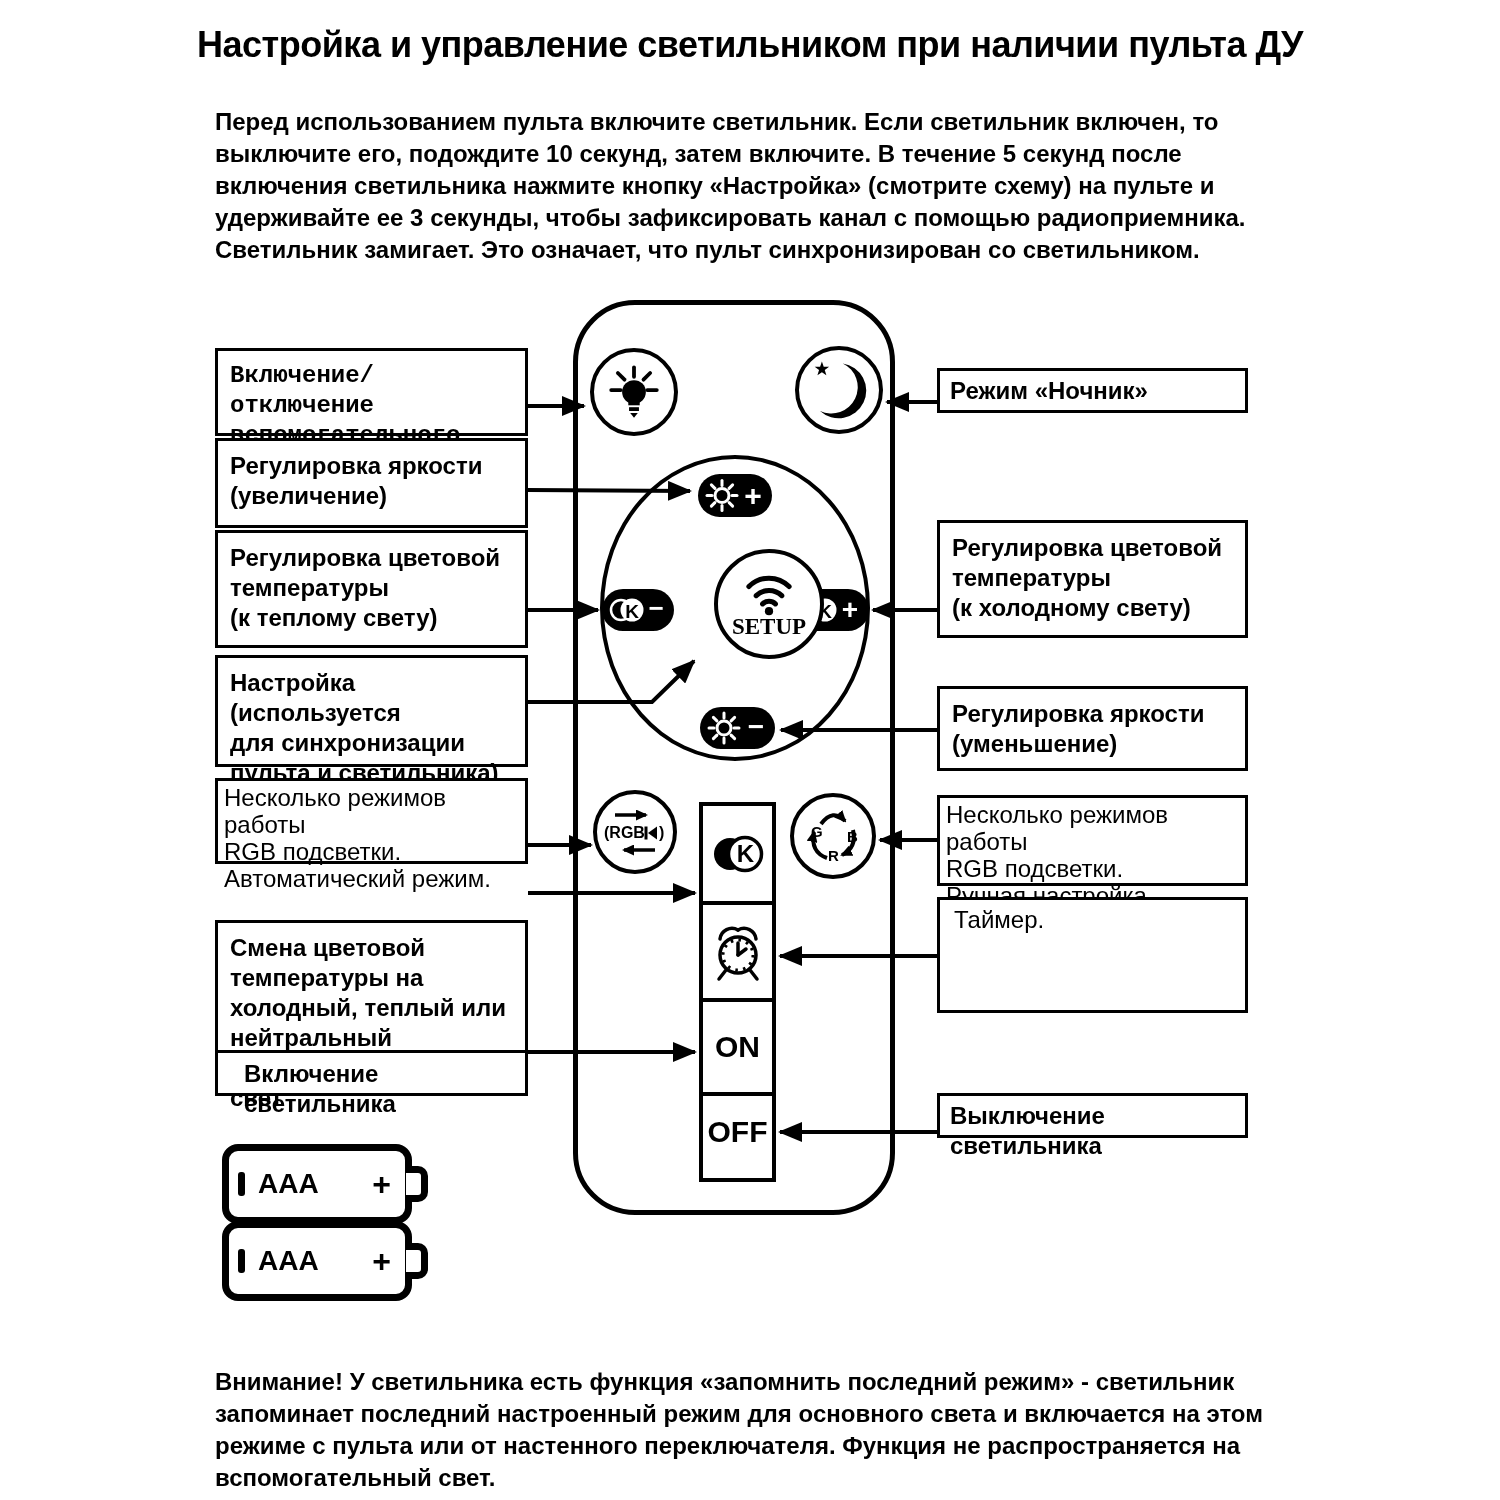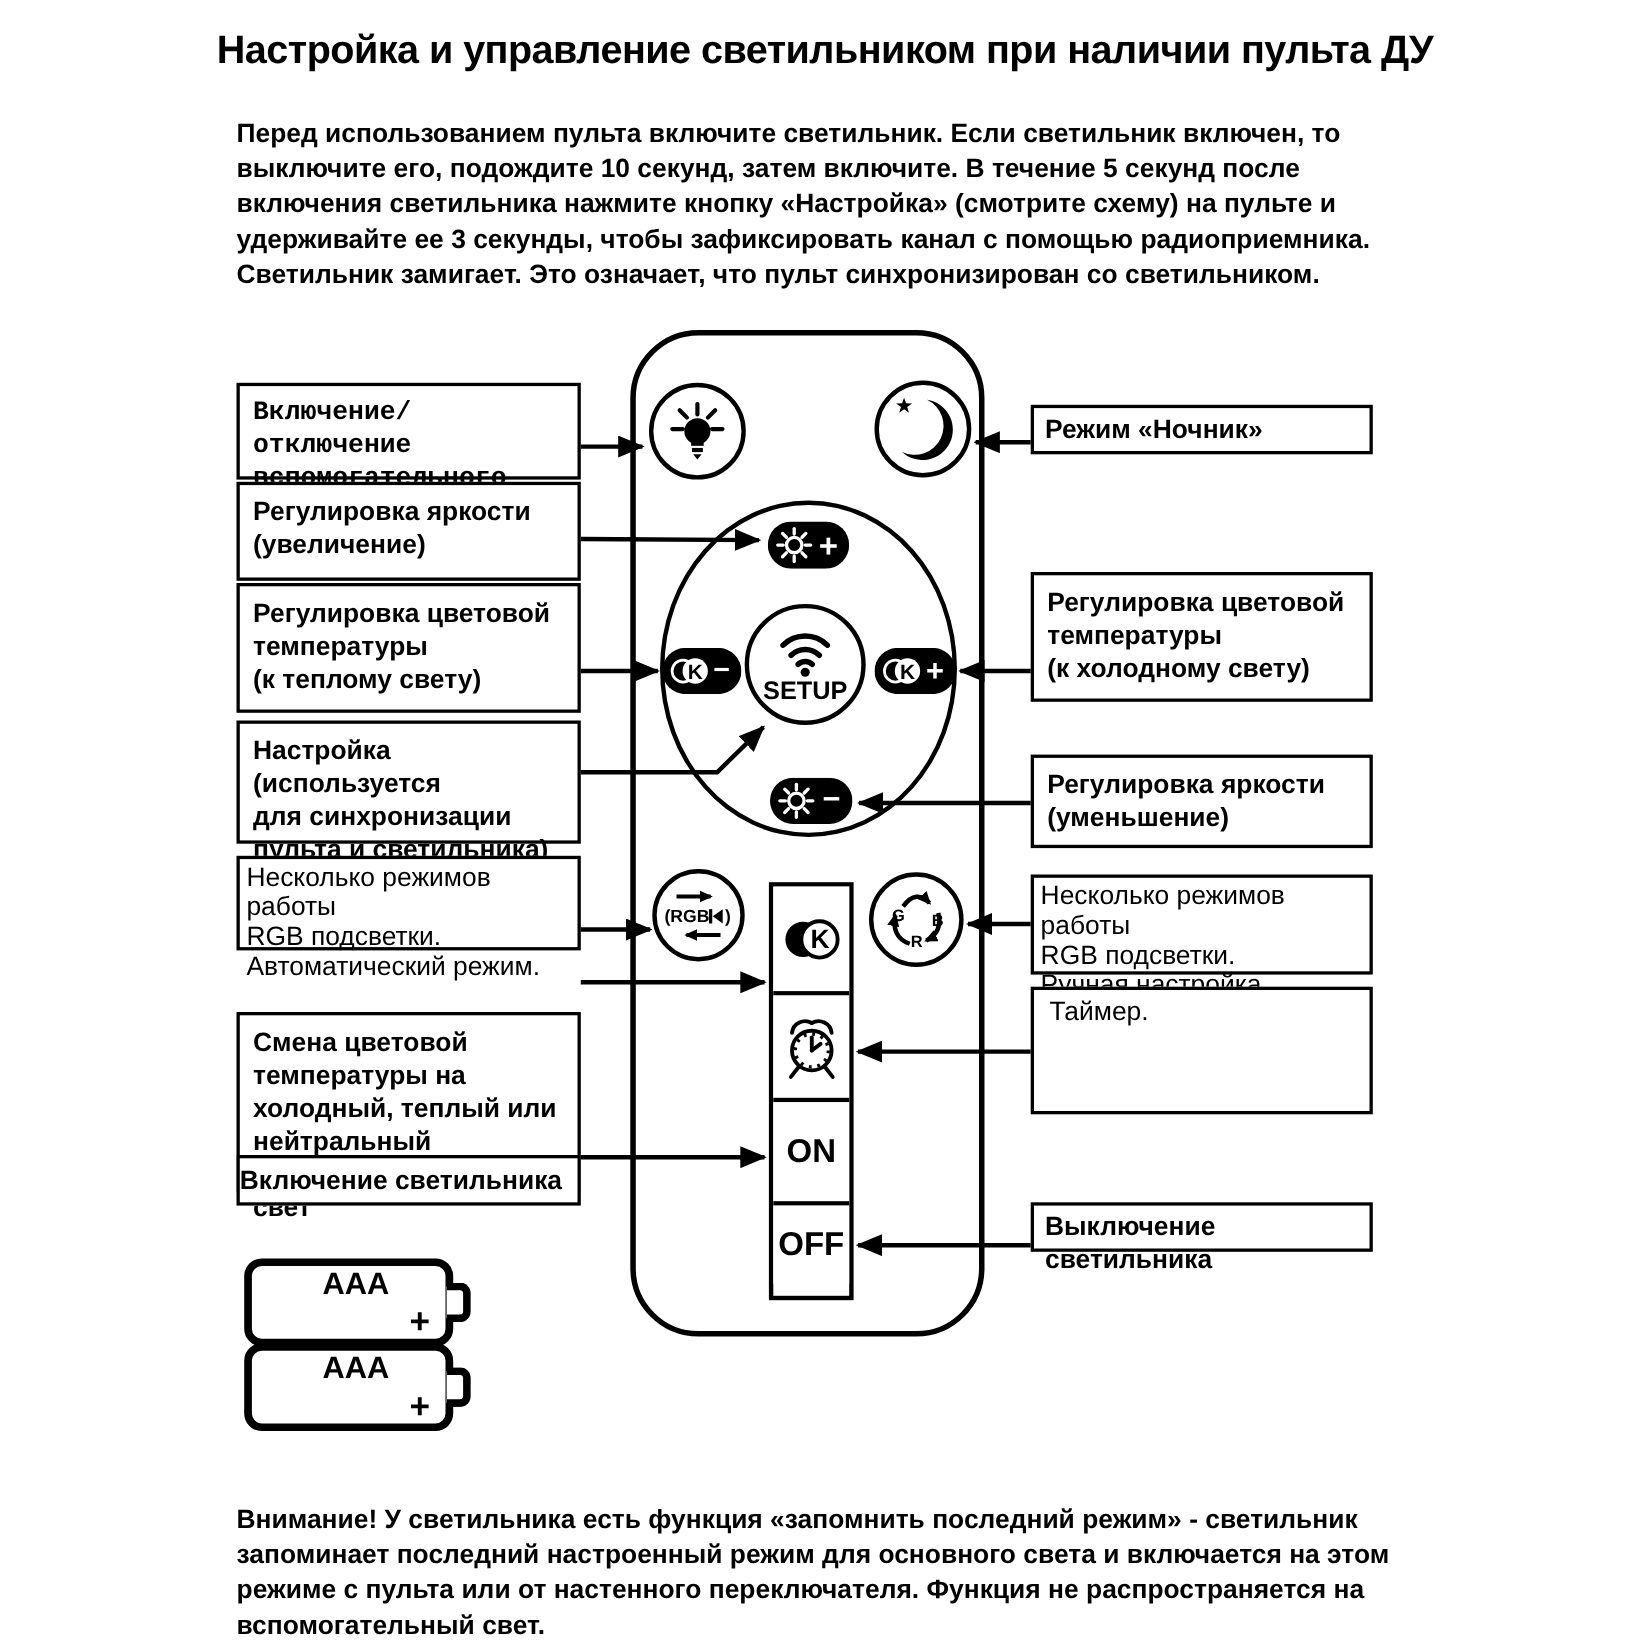--- a/index.html
+++ b/index.html
@@ -55,21 +55,21 @@
   .btn-column .cell {
     flex:none; border-bottom:4px solid #000; box-sizing:border-box;
     display:flex; align-items:center; justify-content:center; background:#fff;
   }
   .btn-column .cell:last-child { border-bottom:none; }
   .cell-label { font-size:30px; font-weight:bold; }
 
   .battery {
     position:absolute; left:222px; width:190px; height:80px;
     border:7px solid #000; border-radius:16px; box-sizing:border-box; background:#fff;
-    display:flex; align-items:center;flex-direction:column;
+    display:flex; align-items:center;
   }
   .battery .term { width:7px; height:24px; background:#000; border-radius:3px; margin-left:9px; }
   .battery .type { font-size:28px; font-weight:bold; margin-left:13px; }
   .battery .plus { font-size:32px; font-weight:bold; margin-left:auto; margin-right:14px; }
   .battery .nub {
     position:absolute; right:-23px; top:50%; transform:translateY(-50%);
     width:22px; height:36px; border:7px solid #000; border-left:none;
     border-radius:0 10px 10px 0; box-sizing:border-box; background:#fff;
   }
   .overlay { position:absolute; left:0; top:0; pointer-events:none; }
@@ -93,21 +93,21 @@
 для синхронизации
 пульта и светильника)</div>
   <div class="callout left light" style="top:778px;height:86px;">Несколько режимов работы
 RGB подсветки.
 Автоматический режим.</div>
   <div class="callout left" style="top:872px;height:164px;margin-top:48px;">Смена цветовой
 температуры на
 холодный, теплый или
 нейтральный (дневной)
 свет</div>
-  <div class="callout left" style="top:1050px;height:46px;padding:6px 0;">Включение светильника</div>
+  <div class="callout left" style="top:1050px;height:46px;padding:6px 26px;">Включение светильника</div>
 
   <div class="callout right" style="top:368px;height:45px;padding:5px 10px;">Режим «Ночник»</div>
   <div class="callout right" style="top:520px;height:118px;">Регулировка цветовой
 температуры
 (к холодному свету)</div>
   <div class="callout right" style="top:686px;height:85px;">Регулировка яркости
 (уменьшение)</div>
   <div class="callout right light" style="top:795px;height:91px;">Несколько режимов работы
 RGB подсветки.
 Ручная настройка.</div>
@@ -172,21 +172,21 @@
   <div class="pill" style="left:795px;top:589px;">
     <svg width="74" height="42" viewBox="0 0 74 42">
       <rect x="0" y="0" width="74" height="42" rx="21" fill="#000"></rect>
       <circle cx="19" cy="21" r="10" fill="none" stroke="#fff" stroke-width="2.5"></circle>
       <circle cx="30" cy="21" r="11.5" fill="#fff"></circle>
       <text x="30" y="28.5" fill="#000" font-size="19" font-weight="bold" text-anchor="middle">K</text>
       <text x="55" y="30" fill="#fff" font-size="28" font-weight="bold" text-anchor="middle">+</text>
     </svg>
   </div>
 
-  <div class="circle-btn setup-btn" style="left:677px;top:549px;width:110px;height:110px;">
+  <div class="circle-btn setup-btn" style="left:714px;top:549px;width:110px;height:110px;font-family:Liberation Serif, serif;">
     <svg width="64" height="48" viewBox="0 0 70 52">
       <g stroke="#000" stroke-width="5.5" stroke-linecap="round" fill="none">
         <path d="M13,20 A31,31 0 0 1 57,20"></path>
         <path d="M21,30 A20,20 0 0 1 49,30"></path>
         <path d="M28,39 A10,10 0 0 1 42,39"></path>
       </g>
       <circle cx="35" cy="47" r="4.5" fill="#000"></circle>
     </svg>
     <div class="setup-label">SETUP</div>
   </div>

